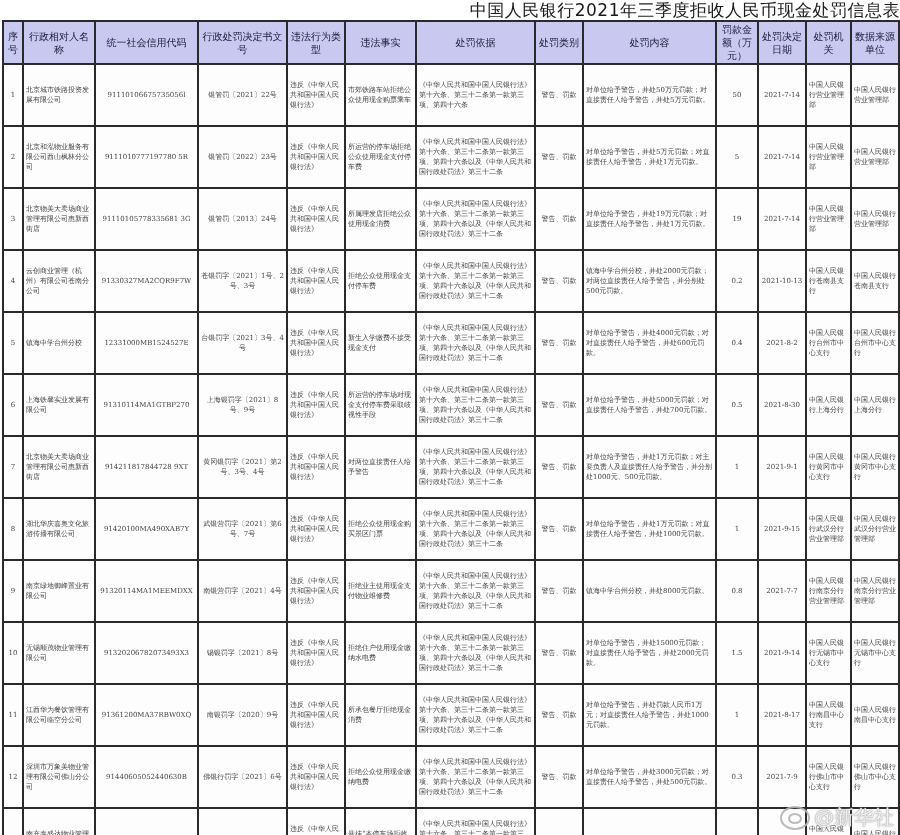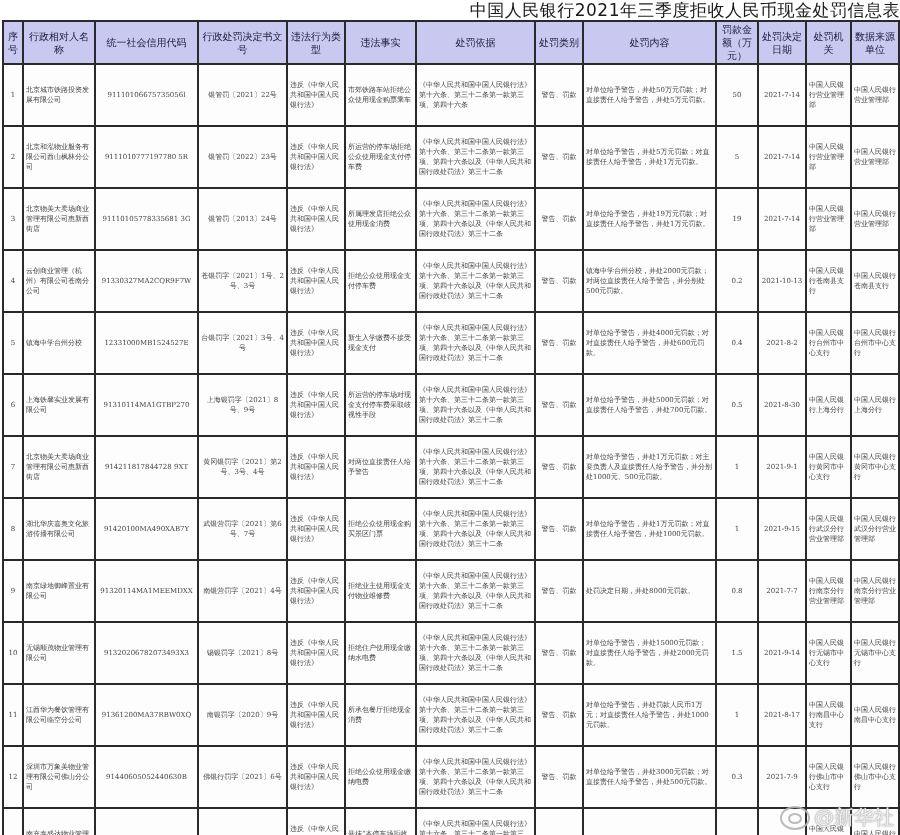--- a/index.html
+++ b/index.html
@@ -176,21 +176,21 @@
       </tr>
       <tr>
         <td class="c">9</td>
         <td class="l">南京绿地御峰置业有限公司</td>
         <td class="c">91320114MA1MEEMDXX</td>
         <td class="c">南银营罚字〔2021〕4号</td>
         <td class="l">违反《中华人民共和国中国人民银行法》</td>
         <td class="l">拒绝业主使用现金支付物业维修费</td>
         <td class="l">《中华人民共和国中国人民银行法》第十六条、第三十二条第一款第三项、第四十六条以及《中华人民共和国行政处罚法》第三十二条</td>
         <td class="c">警告、罚款</td>
-        <td class="l">处罚决定日期，并处8000元罚款。</td>
+        <td class="l">镇海中学台州分校，并处8000元罚款。</td>
         <td class="c">0.8</td>
         <td class="c">2021-7-7</td>
         <td class="l">中国人民银行南京分行营业管理部</td>
         <td class="l">中国人民银行南京分行营业管理部</td>
       </tr>
       <tr>
         <td class="c">10</td>
         <td class="l">无锡顺茂物业管理有限公司</td>
         <td class="c">91320206782073493X3</td>
         <td class="c">锡银罚字〔2021〕8号</td>

